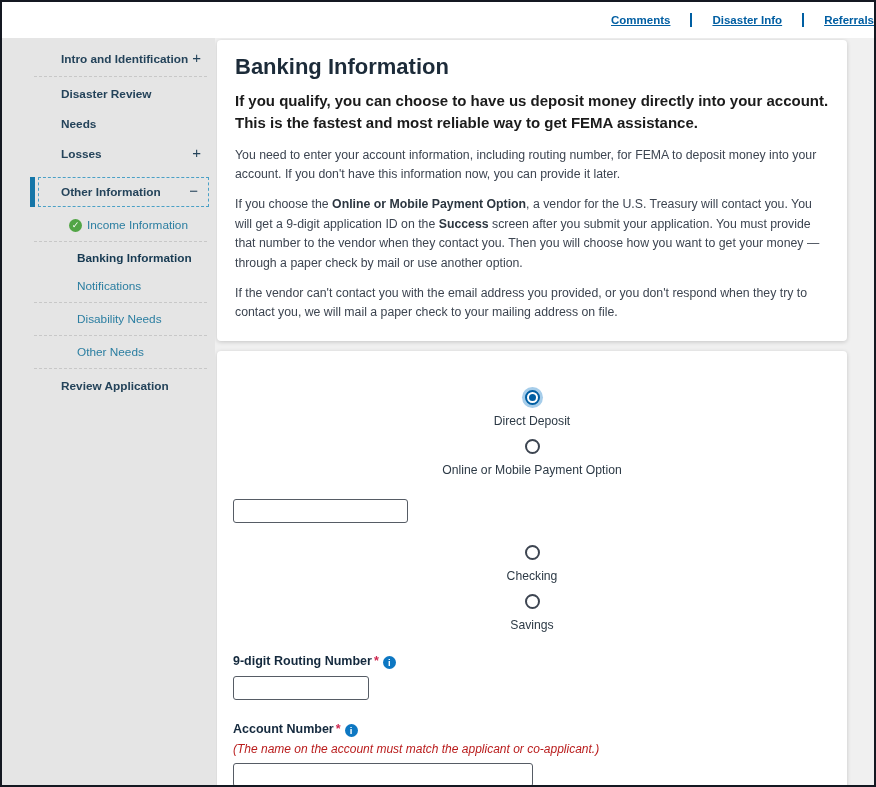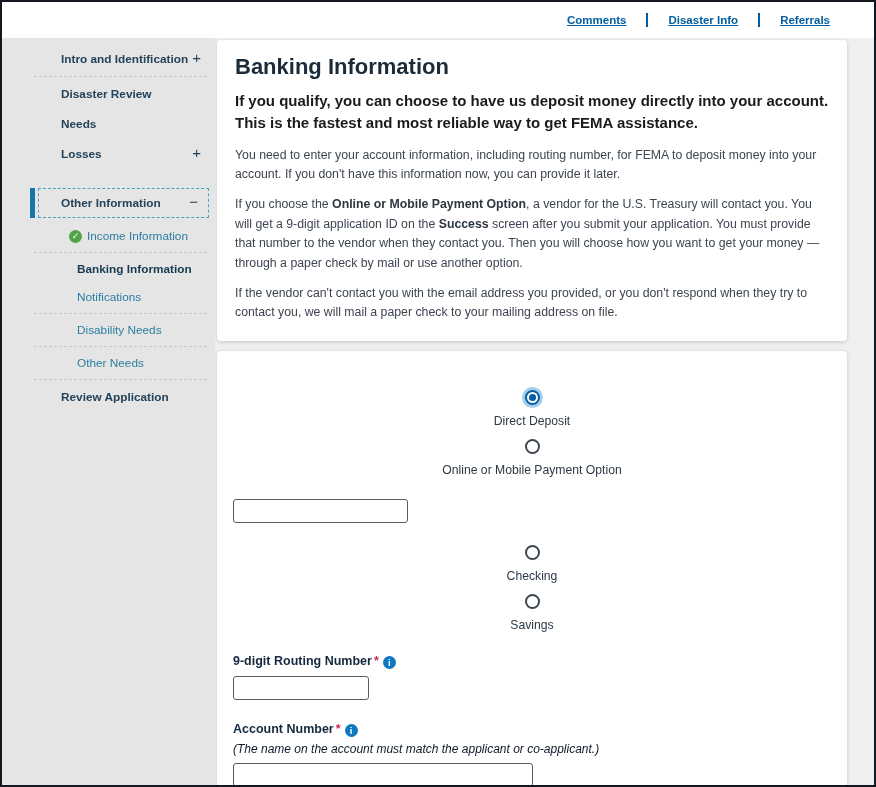--- a/index.html
+++ b/index.html
@@ -11,21 +11,20 @@
     overflow: hidden;
     color: #3d4551;
   }
   
   .topbar {
     height: 36px;
     background: #fff;
     display: flex;
     align-items: center;
     justify-content: flex-end;
-    padding-right: 44px;
     gap: 20px;
   }
   .topbar a {
     font-size: 11.5px;
     color: #005ea2;
     text-decoration: underline;
     font-weight: 600;
     cursor: pointer;
   }
   .hsep { width: 2px; height: 14px; background: #005ea2; }
@@ -51,21 +50,21 @@
   .nav-top .toggle {
     position: absolute;
     right: 14px; top: 5px;
     font-size: 15px;
     font-weight: 400;
     color: #24435a;
   }
   .sep { border-bottom: 1px dashed #c8c8c8; margin: 2px 8px 2px 5px; }
   .active-box {
     position: relative;
-    margin: 19px 6px 4px 9px;
+    margin: 8px 6px 4px 9px;
     border: 1px dashed #4aa0c6;
     padding: 7px 20px 7px 22px;
     font-weight: 700;
     color: #24435a;
     cursor: pointer;
   }
   .active-box::before {
     content: "";
     position: absolute;
     left: -9px; top: -1px; bottom: -1px;
@@ -199,21 +198,21 @@
     font-size: 12px;
     padding: 0 6px;
     background: #fff;
   }
   .w-bank { width: 175px; }
   .w-routing { width: 136px; }
   .w-account { width: 300px; }
   .hint {
     font-style: italic;
     font-size: 12px;
-    color: #0f172a;
+    color: #b91c1c;
     margin-top: 5px;
   }
 </style>
 </head>
 <body>
 
 <div class="topbar">
   <a>Comments</a>
   <div class="hsep"></div>
   <a>Disaster Info</a>

